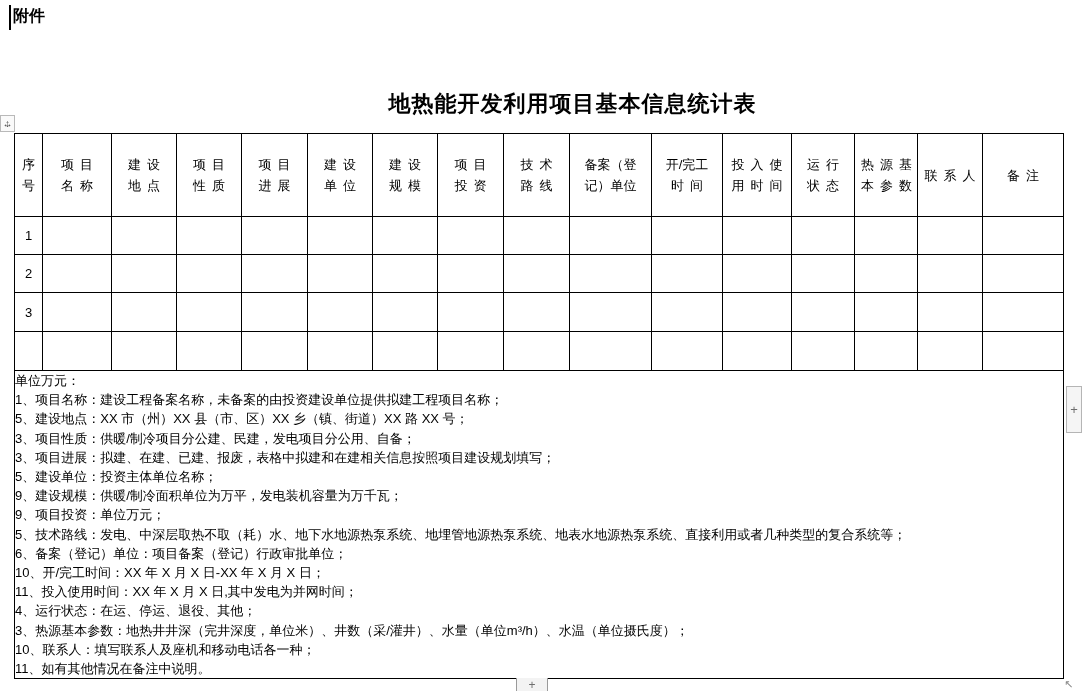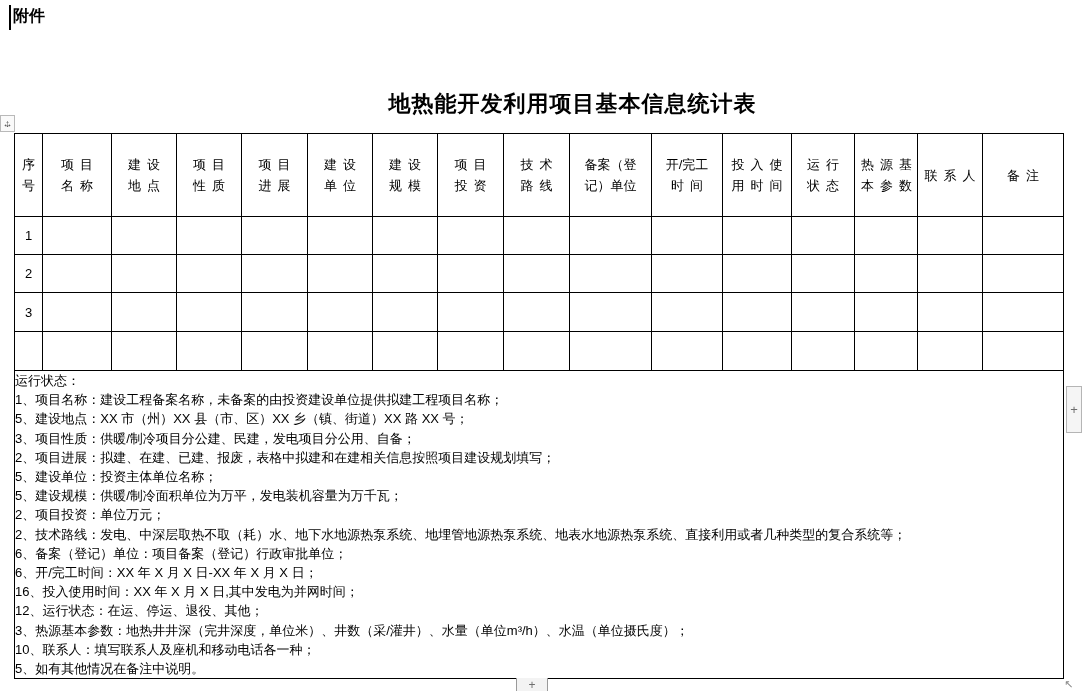--- a/index.html
+++ b/index.html
@@ -288,36 +288,36 @@
           <td></td>
           <td></td>
           <td></td>
           <td></td>
           <td></td>
         </tr>
       </tbody>
     <tbody>
       <tr>
         <td class="notes-cell" colspan="16">
-            <div class="note-line">运行状态：</div>
+            <div class="note-line">单位万元：</div>
             <div class="note-line">1、项目名称：建设工程备案名称，未备案的由投资建设单位提供拟建工程项目名称；</div>
             <div class="note-line">5、建设地点：XX 市（州）XX 县（市、区）XX 乡（镇、街道）XX 路 XX 号；</div>
             <div class="note-line">3、项目性质：供暖/制冷项目分公建、民建，发电项目分公用、自备；</div>
-            <div class="note-line">2、项目进展：拟建、在建、已建、报废，表格中拟建和在建相关信息按照项目建设规划填写；</div>
+            <div class="note-line">3、项目进展：拟建、在建、已建、报废，表格中拟建和在建相关信息按照项目建设规划填写；</div>
             <div class="note-line">5、建设单位：投资主体单位名称；</div>
-            <div class="note-line">5、建设规模：供暖/制冷面积单位为万平，发电装机容量为万千瓦；</div>
-            <div class="note-line">2、项目投资：单位万元；</div>
-            <div class="note-line">2、技术路线：发电、中深层取热不取（耗）水、地下水地源热泵系统、地埋管地源热泵系统、地表水地源热泵系统、直接利用或者几种类型的复合系统等；</div>
+            <div class="note-line">9、建设规模：供暖/制冷面积单位为万平，发电装机容量为万千瓦；</div>
+            <div class="note-line">9、项目投资：单位万元；</div>
+            <div class="note-line">5、技术路线：发电、中深层取热不取（耗）水、地下水地源热泵系统、地埋管地源热泵系统、地表水地源热泵系统、直接利用或者几种类型的复合系统等；</div>
             <div class="note-line">6、备案（登记）单位：项目备案（登记）行政审批单位；</div>
-            <div class="note-line">6、开/完工时间：XX 年 X 月 X 日-XX 年 X 月 X 日；</div>
-            <div class="note-line">16、投入使用时间：XX 年 X 月 X 日,其中发电为并网时间；</div>
-            <div class="note-line">12、运行状态：在运、停运、退役、其他；</div>
+            <div class="note-line">10、开/完工时间：XX 年 X 月 X 日-XX 年 X 月 X 日；</div>
+            <div class="note-line">11、投入使用时间：XX 年 X 月 X 日,其中发电为并网时间；</div>
+            <div class="note-line">4、运行状态：在运、停运、退役、其他；</div>
             <div class="note-line">3、热源基本参数：地热井井深（完井深度，单位米）、井数（采/灌井）、水量（单位m³/h）、水温（单位摄氏度）；</div>
             <div class="note-line">10、联系人：填写联系人及座机和移动电话各一种；</div>
-            <div class="note-line">5、如有其他情况在备注中说明。</div>
+            <div class="note-line">11、如有其他情况在备注中说明。</div>
           </td>
       </tr>
     </tbody>
   </table>
 
   <div class="add-col-btn">+</div>
 
   <div class="add-row-btn">+</div>
 
   <div class="resize-handle">

